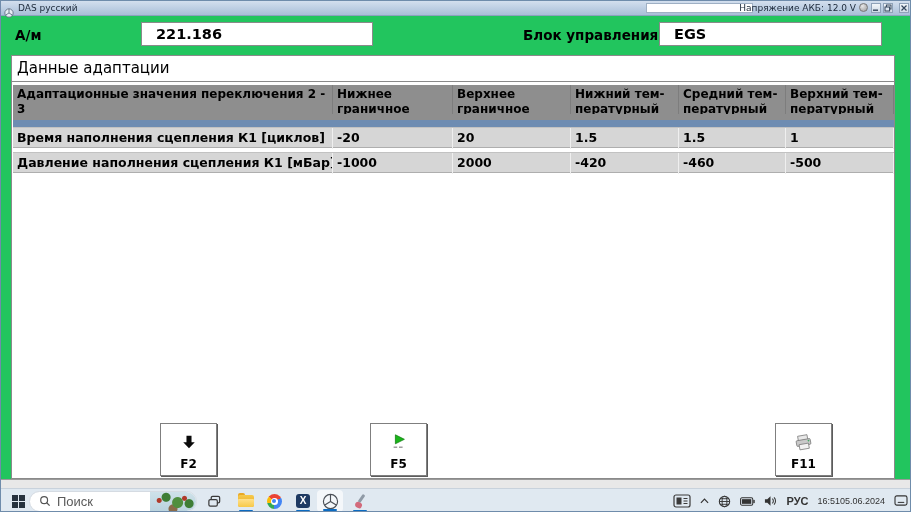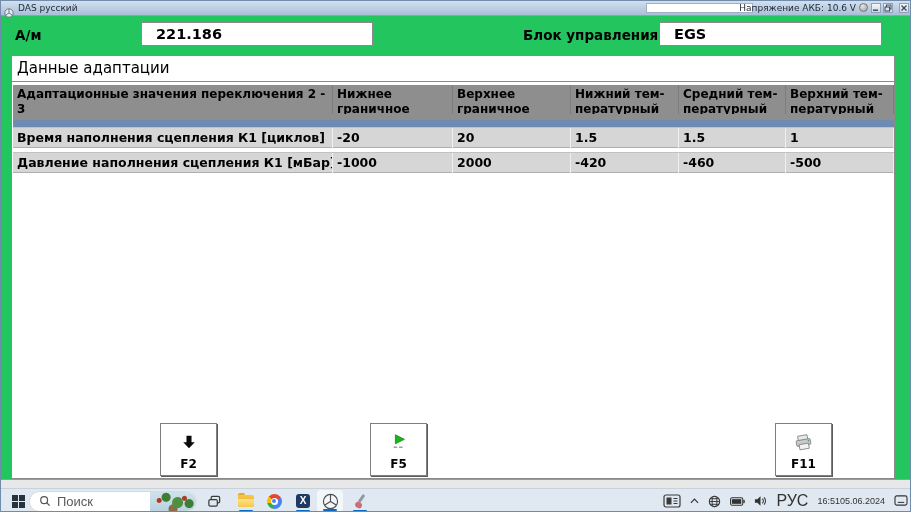--- a/index.html
+++ b/index.html
@@ -107,39 +107,39 @@
   
   .xlicon { width:14px; height:14px; background:#1e3a63; border-radius:3px; color:#fff;
     font:bold 10px/14px "Liberation Sans", sans-serif; text-align:center; }
   
   .paint { position:relative; width:15px; height:15px; }
   .paint .handle { position:absolute; left:7px; top:0; width:3px; height:9px; background:#8f9aa6; transform:rotate(35deg); border-radius:1px; }
   .paint .tip { position:absolute; left:2px; top:8px; width:7px; height:6px; background:#d36a7b; border-radius:50% 50% 40% 60%; transform:rotate(25deg); }
   
   .tray { position:absolute; right:4px; top:0; height:24px; display:flex; align-items:center; gap:9px; }
   .tray .titem { display:flex; align-items:center; justify-content:center; color:#333; }
-  .lang { font-size:16px; color:#222; }
+  .lang { font-size:11px; color:#222;font-weight:bold; }
   .clock { text-align:center; font-size:9px; line-height:10px; color:#222; }
   .caret { font-size:10px; color:#333; font-family:"DejaVu Sans", sans-serif; }
 </style>
 </head>
 <body>
 
 <div class="screen">
 
   <div class="titlebar">
     <span class="tb-icon">
       <svg viewBox="0 0 24 24" width="10" height="10">
           <circle cx="12" cy="12" r="10" fill="#e7edf4" stroke="#5a6b80" stroke-width="2"></circle>
           <path d="M12 2v10M12 12l8.6 5.2M12 12L3.4 17.2" stroke="#5a6b80" stroke-width="2" fill="none"></path>
         </svg>
     </span>
     <span class="tb-title">DAS русский</span>
     <span class="tb-field"></span>
-    <span class="tb-voltage">Напряжение АКБ: 10.6 V</span>
+    <span class="tb-voltage">Напряжение АКБ: 12.0 V</span>
     <span class="tb-dot"></span>
     <span class="tb-btn tb-min">
       <svg viewBox="0 0 8 8">
           <rect x="1" y="5.5" width="5" height="1.4" fill="#34465c"></rect>
         </svg>
     </span>
     <span class="tb-btn tb-rest">
       <svg viewBox="0 0 8 8">
           <rect x="2.4" y="1" width="4.6" height="4" fill="none" stroke="#34465c" stroke-width="1"></rect>
           <rect x="1" y="3" width="4.6" height="4" fill="#dde6f0" stroke="#34465c" stroke-width="1"></rect>

